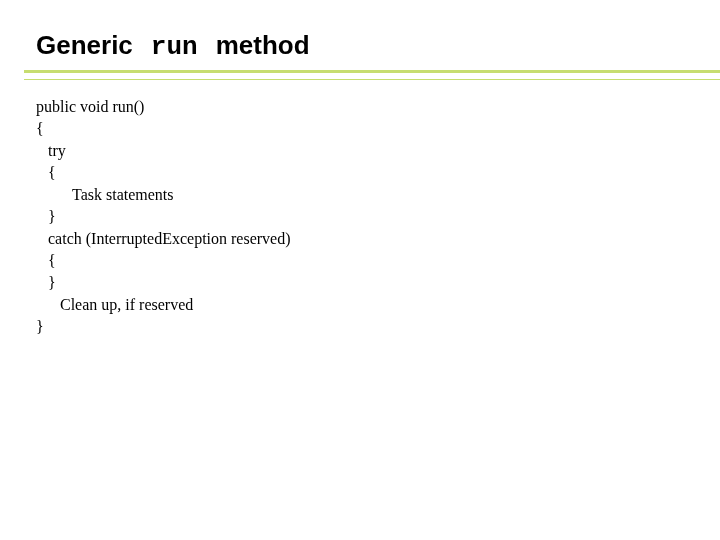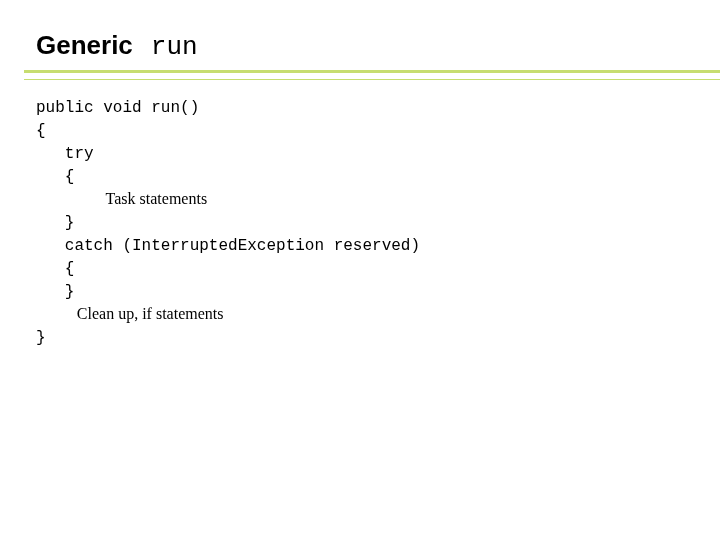--- a/index.html
+++ b/index.html
@@ -14,64 +14,65 @@
   }
   .title-text {
     font-family: "Trebuchet MS", "Lucida Sans", Arial, sans-serif;
     font-size: 26px;
     font-weight: bold;
     color: #000;
   }
   .title-mono {
     font-family: "Courier New", Courier, monospace;
     font-size: 26px;
-    font-weight: normal;
+    font-weight: bold;
   }
   .thin-line {
     margin-top: 2px;
     height: 1px;
     background: #c7dd70;
   }
   .code-block {
     padding: 10px 6px 0 6px;
     font-size: 16px;
     line-height: 22px;
     color: #000;
     white-space: pre;
   }
-  .mono { font-family: Liberation Mono, monospace; }
+  .mono { font-family: Liberation Serif, serif; }
   .sans-italic { font-family: Liberation Serif, serif; font-style: normal; }
   .footer {
     position: absolute;
     bottom: 8px;
     right: 8px;
     text-align: right;
     font-size: 10px;
     color: #000;
     line-height: 13px;
   }
   .footer .book { font-style: italic; }
 </style>
 </head>
 <body>
 
 <div class="slide">
 
   <div class="title-bar">
     <span class="title-text">Generic</span>
     <span class="title-mono">run</span>
+    <span class="title-text">method</span>
   </div>
   <div class="thin-line"></div>
 
   <div class="code-block"><span class="mono">public void run()</span>
 <span class="mono">{</span>
 <span class="mono">   try</span>
 <span class="mono">   {</span>
 <span class="mono">      </span><span class="sans-italic">Task statements</span>
 <span class="mono">   }</span>
 <span class="mono">   catch (InterruptedException reserved)</span>
 <span class="mono">   {</span>
 <span class="mono">   }</span>
-<span class="mono">   </span><span class="sans-italic">Clean up, if statements</span>
+<span class="mono">   </span><span class="sans-italic">Clean up, if reserved</span>
 <span class="mono">}</span></div>
 
 
 </div>
 
 </body></html>

